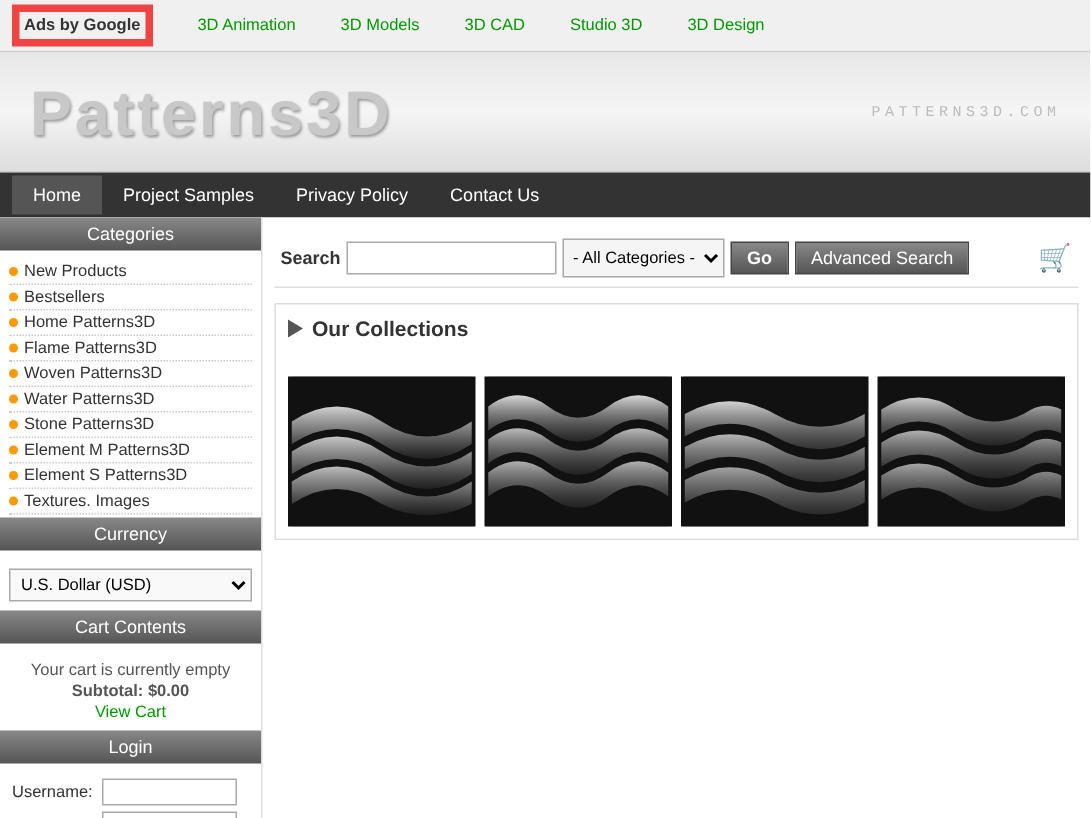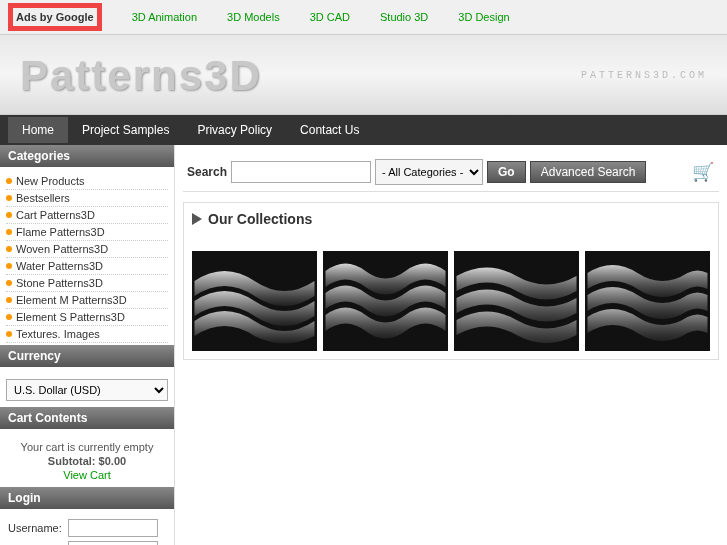--- a/index.html
+++ b/index.html
@@ -70,24 +70,24 @@
     #sidebar {
       width: 175px;
       min-width: 175px;
       border-right: 1px solid #ddd;
       padding-bottom: 10px;
     }
 
     .sidebar-section-title {
       background: linear-gradient(180deg, #888 0%, #555 100%);
       color: #fff;
-      font-weight: bold;
+      font-weight: normal;
       font-size: 12px;
       padding: 4px 8px;
-      text-align: left;
+      text-align: center;
       margin-bottom: 4px;
     }
 
     .category-list {
       list-style: none;
       padding: 2px 6px;
     }
     .category-list li {
       padding: 2px 0;
       font-size: 11px;
@@ -290,21 +290,21 @@
         </li>
       <li>
           <a href="#">
             <span class="cat-bullet"></span>
             <span>Bestsellers</span>
           </a>
         </li>
       <li>
           <a href="#">
             <span class="cat-bullet"></span>
-            <span>Cart Patterns3D</span>
+            <span>Home Patterns3D</span>
           </a>
         </li>
       <li>
           <a href="#">
             <span class="cat-bullet"></span>
             <span>Flame Patterns3D</span>
           </a>
         </li>
       <li>
           <a href="#">

